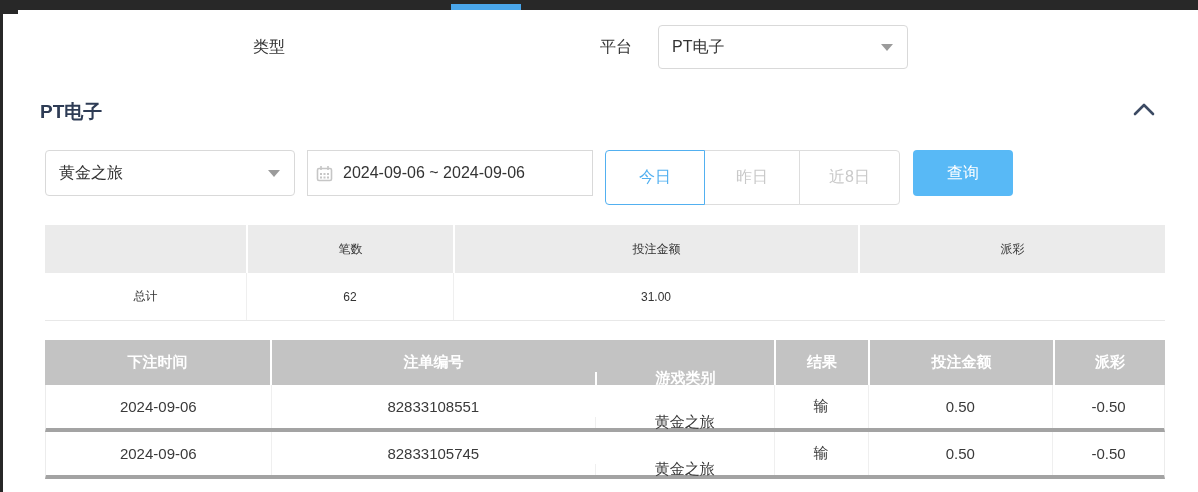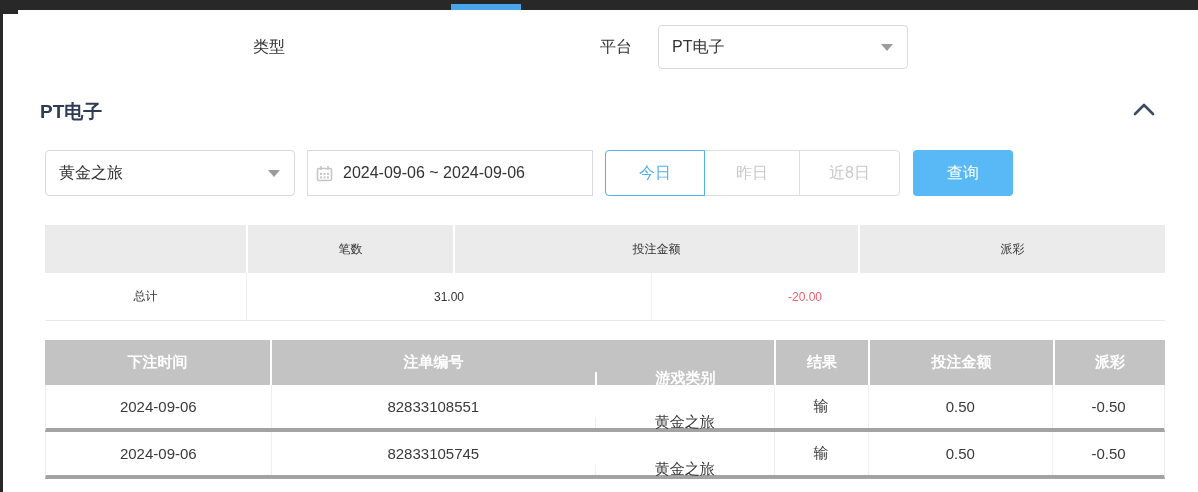--- a/index.html
+++ b/index.html
@@ -25,21 +25,21 @@
   .section-title { position:absolute; left:40px; top:99px; font-size:19px; font-weight:bold; color:#2e3c55; }
   .collapse-icon { position:absolute; left:1132px; top:101px; width:24px; height:16px; cursor:pointer; }
 
   
   .row2 .select { top:150px; height:46px; }
   .datebox { position:absolute; left:307px; top:150px; width:286px; height:46px;
     border:1px solid #d9d9d9; border-radius:0; display:flex; align-items:center;
     padding:0 8px; font-size:16px; color:#333; cursor:pointer; }
   .datebox .cal { margin-right:10px; display:flex; }
   .btn-group { position:absolute; left:605px; top:150px; height:46px; display:flex; }
-  .qbtn { height:46px; background:#fff; border:1px solid #ddd; font-size:16px; color:#c9c9c9;
+  .qbtn { height:55px; background:#fff; border:1px solid #ddd; font-size:16px; color:#c9c9c9;
     font-family:inherit; cursor:pointer; padding:0; }
   .qbtn + .qbtn { margin-left:-1px; }
   .qbtn.first { border-radius:4px 0 0 4px; }
   .qbtn.last  { border-radius:0 4px 4px 0; }
   .qbtn.active { border:1px solid #52b0f0; color:#52b0f0; position:relative; z-index:2; }
   .search-btn { position:absolute; left:913px; top:150px; width:100px; height:46px;
     background:#58b9f6; color:#fff; border:none; border-radius:4px; font-size:16px;
     font-family:Liberation Mono, monospace; cursor:pointer; }
 
   
@@ -124,22 +124,22 @@
 
   <div class="sum-table">
     <div class="sum-head">
       <div class="cell c1"></div>
       <div class="cell c2">笔数</div>
       <div class="cell c3">投注金额</div>
       <div class="cell c4">派彩</div>
     </div>
     <div class="sum-body">
       <div class="cell c1">总计</div>
+      <div class="cell c2">62</div>
       <div class="cell c3">31.00</div>
-      <div class="cell c4 neg">-20.00</div>
     </div>
   </div>
 
   <div class="det-table">
     <div class="det-head">
       <div class="cell d1">下注时间</div>
       <div class="cell d2">注单编号</div>
       <div class="cell d3">游戏类别</div>
       <div class="cell d4">结果</div>
       <div class="cell d5">投注金额</div>

